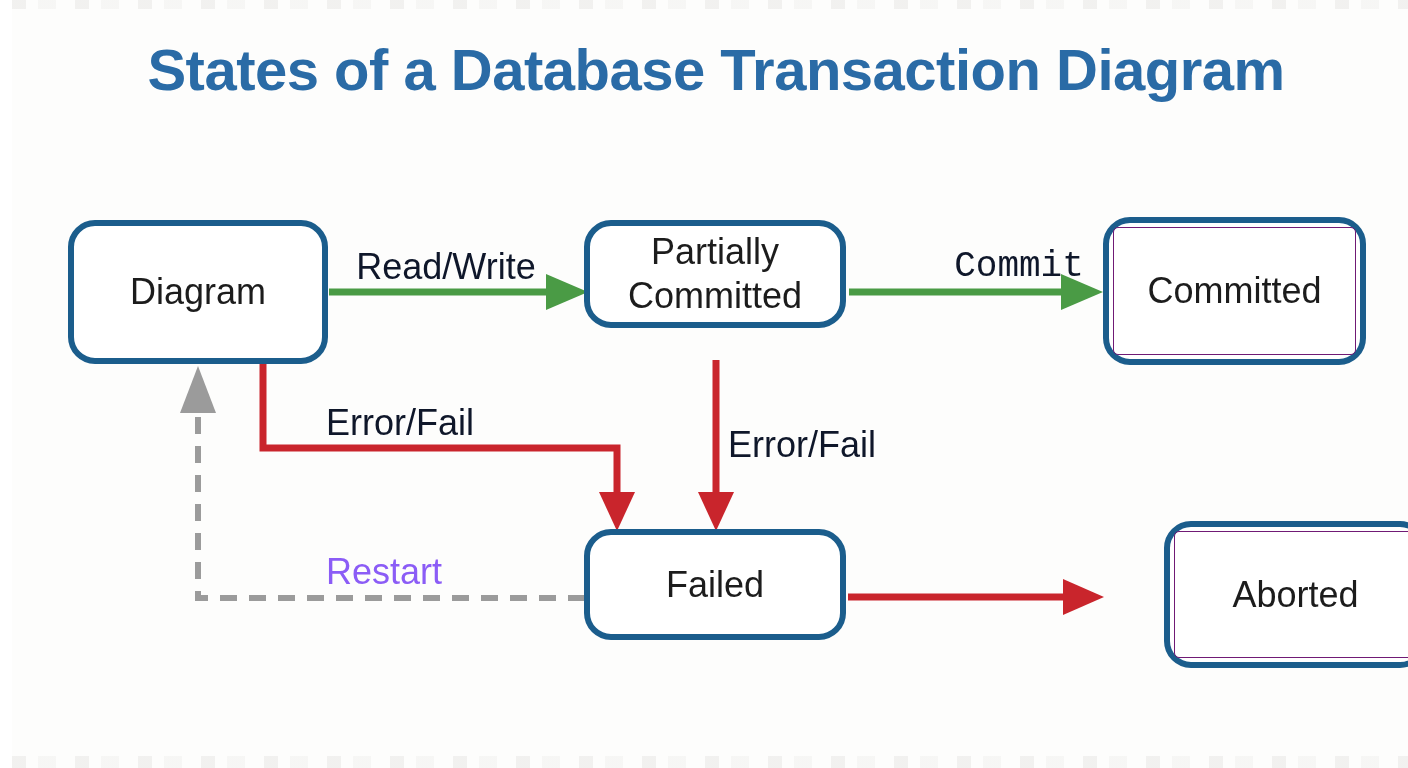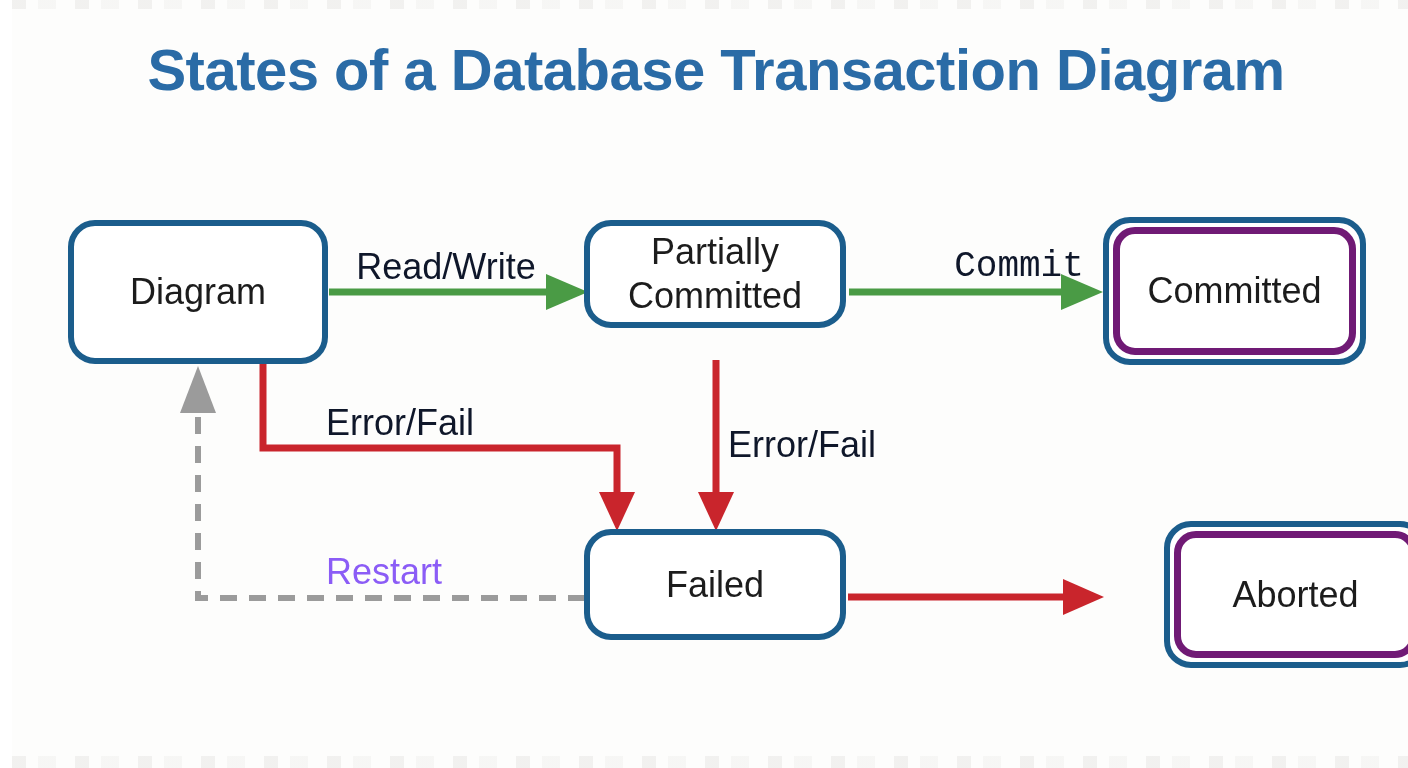--- a/index.html
+++ b/index.html
@@ -32,21 +32,21 @@
   .node {
     position:absolute; box-sizing:border-box;
     background:#ffffff;
     border:6px solid #1b5d8c; border-radius:27px;
     display:flex; align-items:center; justify-content:center;
     font-size:36px; color:#1c1c1c; text-align:center; line-height:1.22;
   }
   .node-inner {
     position:absolute; left:4px; top:4px; right:4px; bottom:4px;
     box-sizing:border-box;
-    border:7px solid #701a75; border-radius:22px;
+    border:1px solid #701a75; border-radius:5px;
     display:flex; align-items:center; justify-content:center;
   }
   .node-label { display:block; padding:0 14px; }
 
   .edge-label {
     position:absolute; white-space:nowrap;
     font-size:36px; color:#0f172a;
   }
   .edge-label.centered { transform:translateX(-50%); }
   .edge-label.gray { color:#8b5cf6; }

